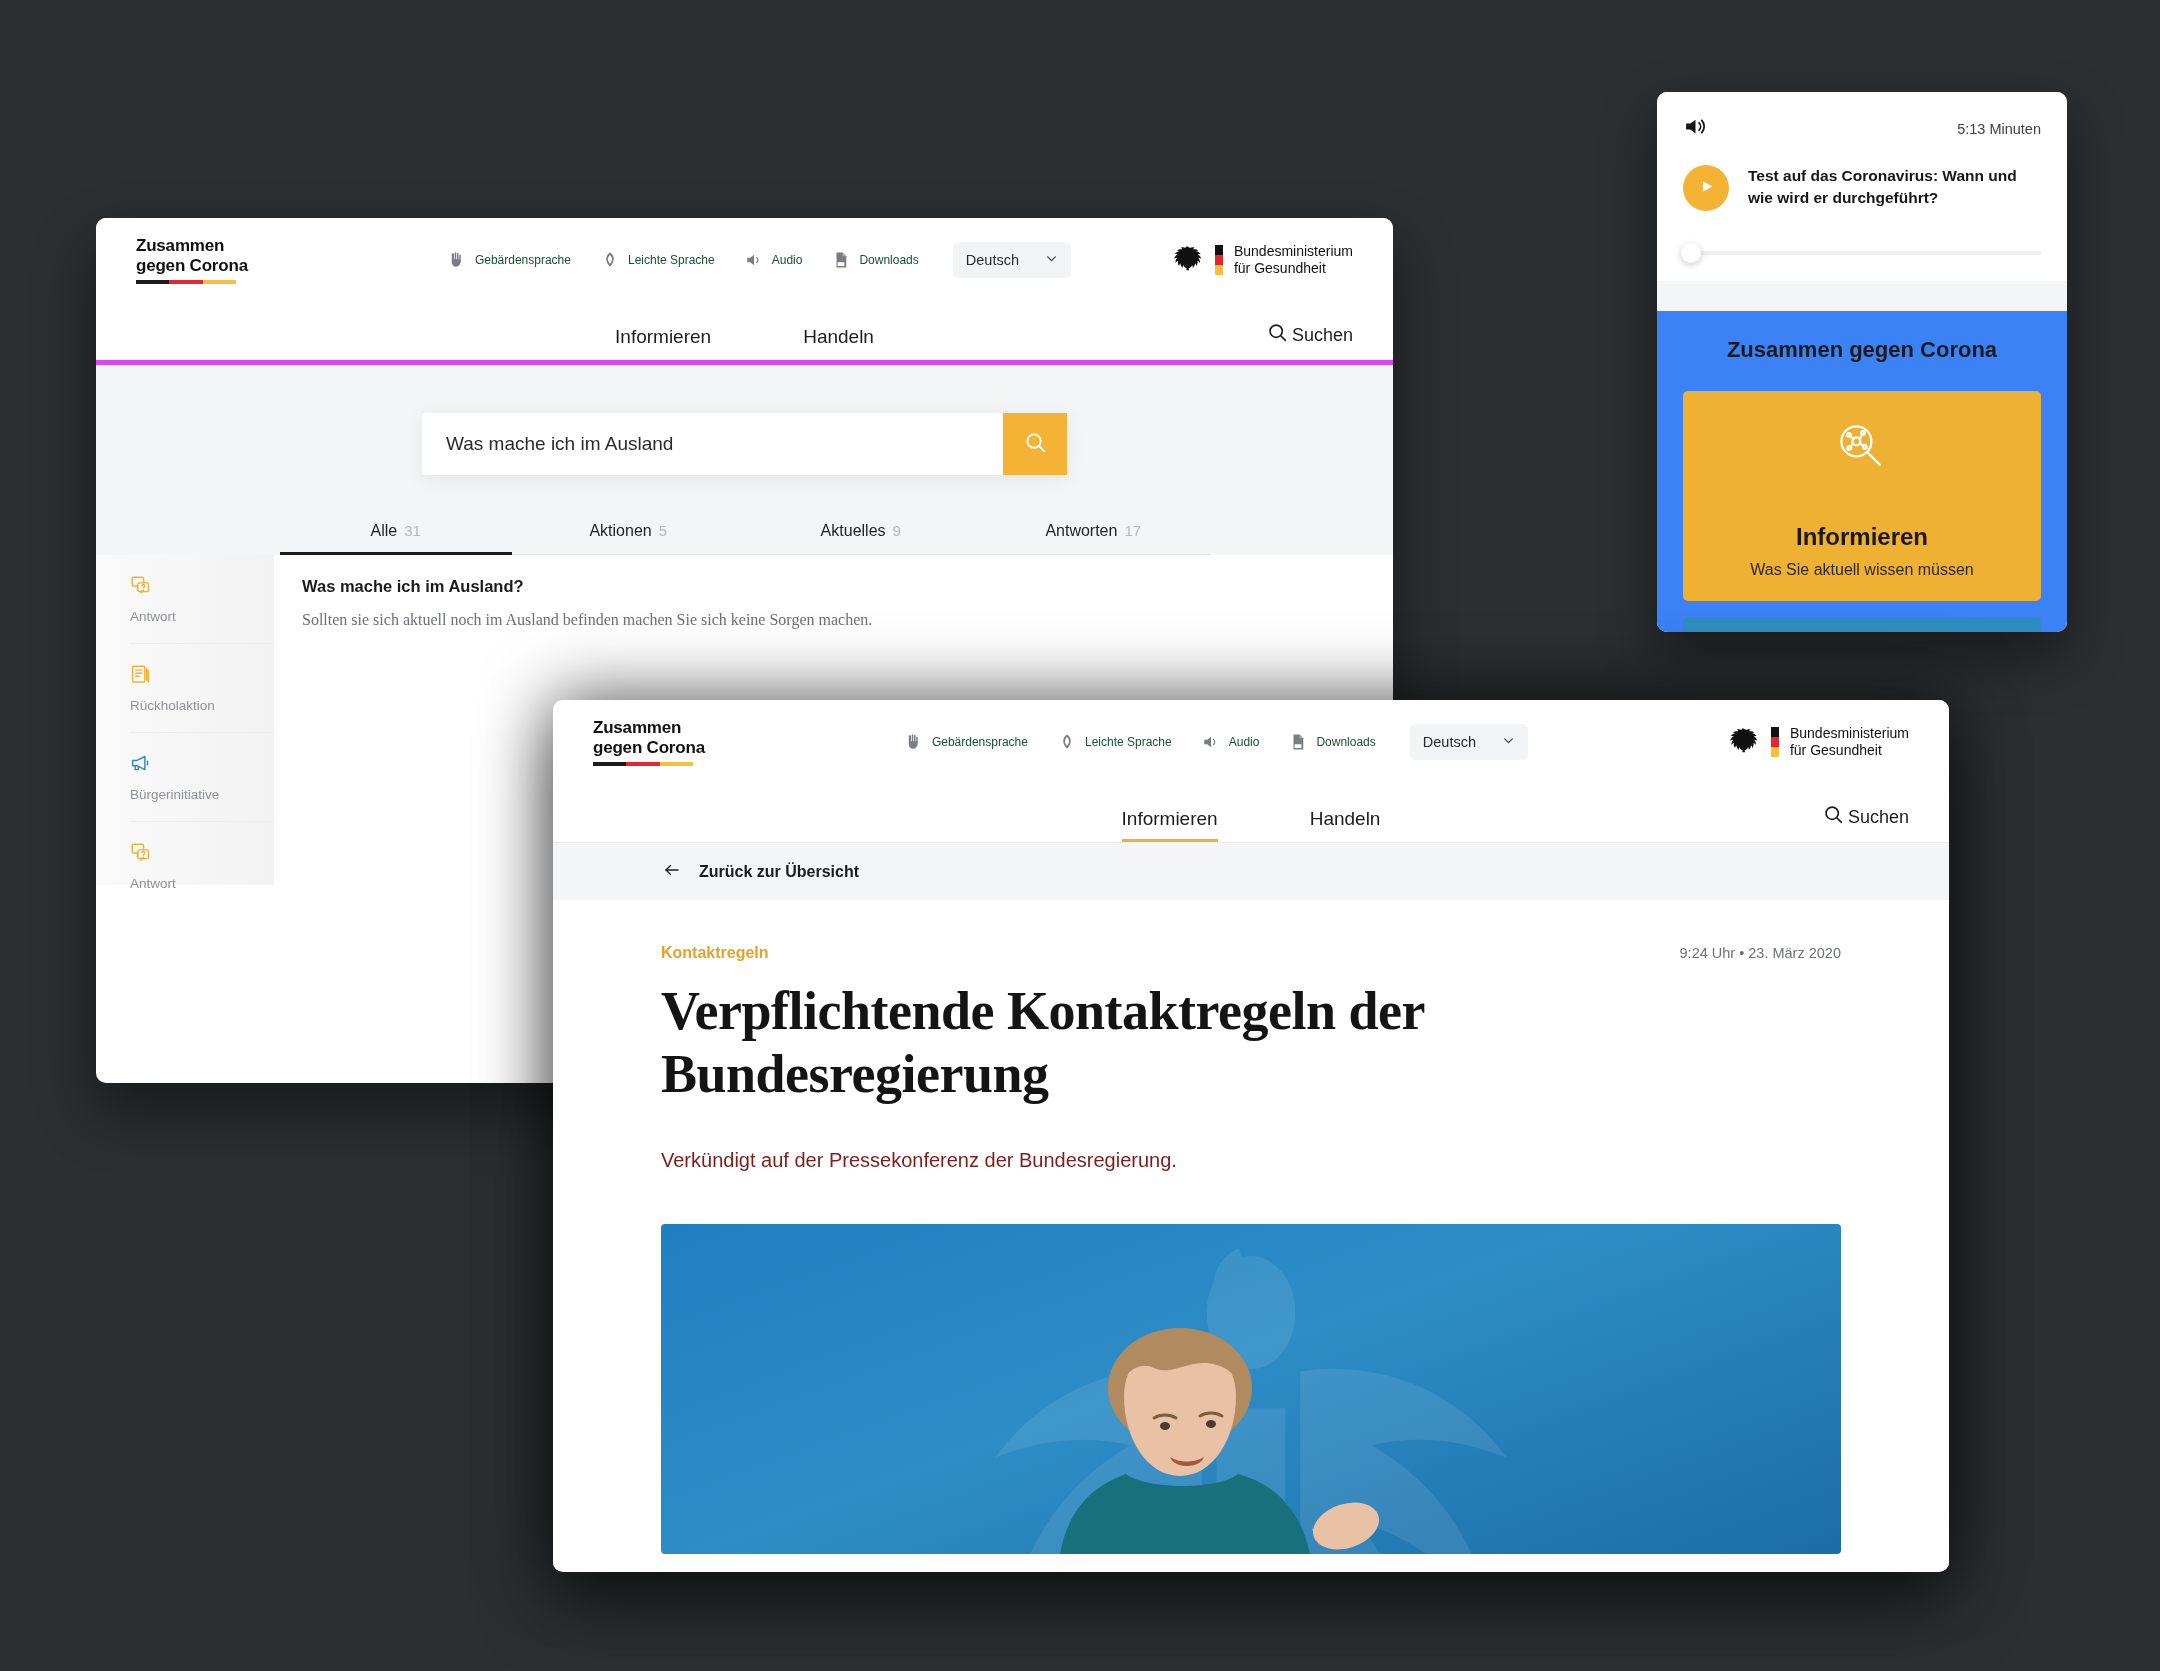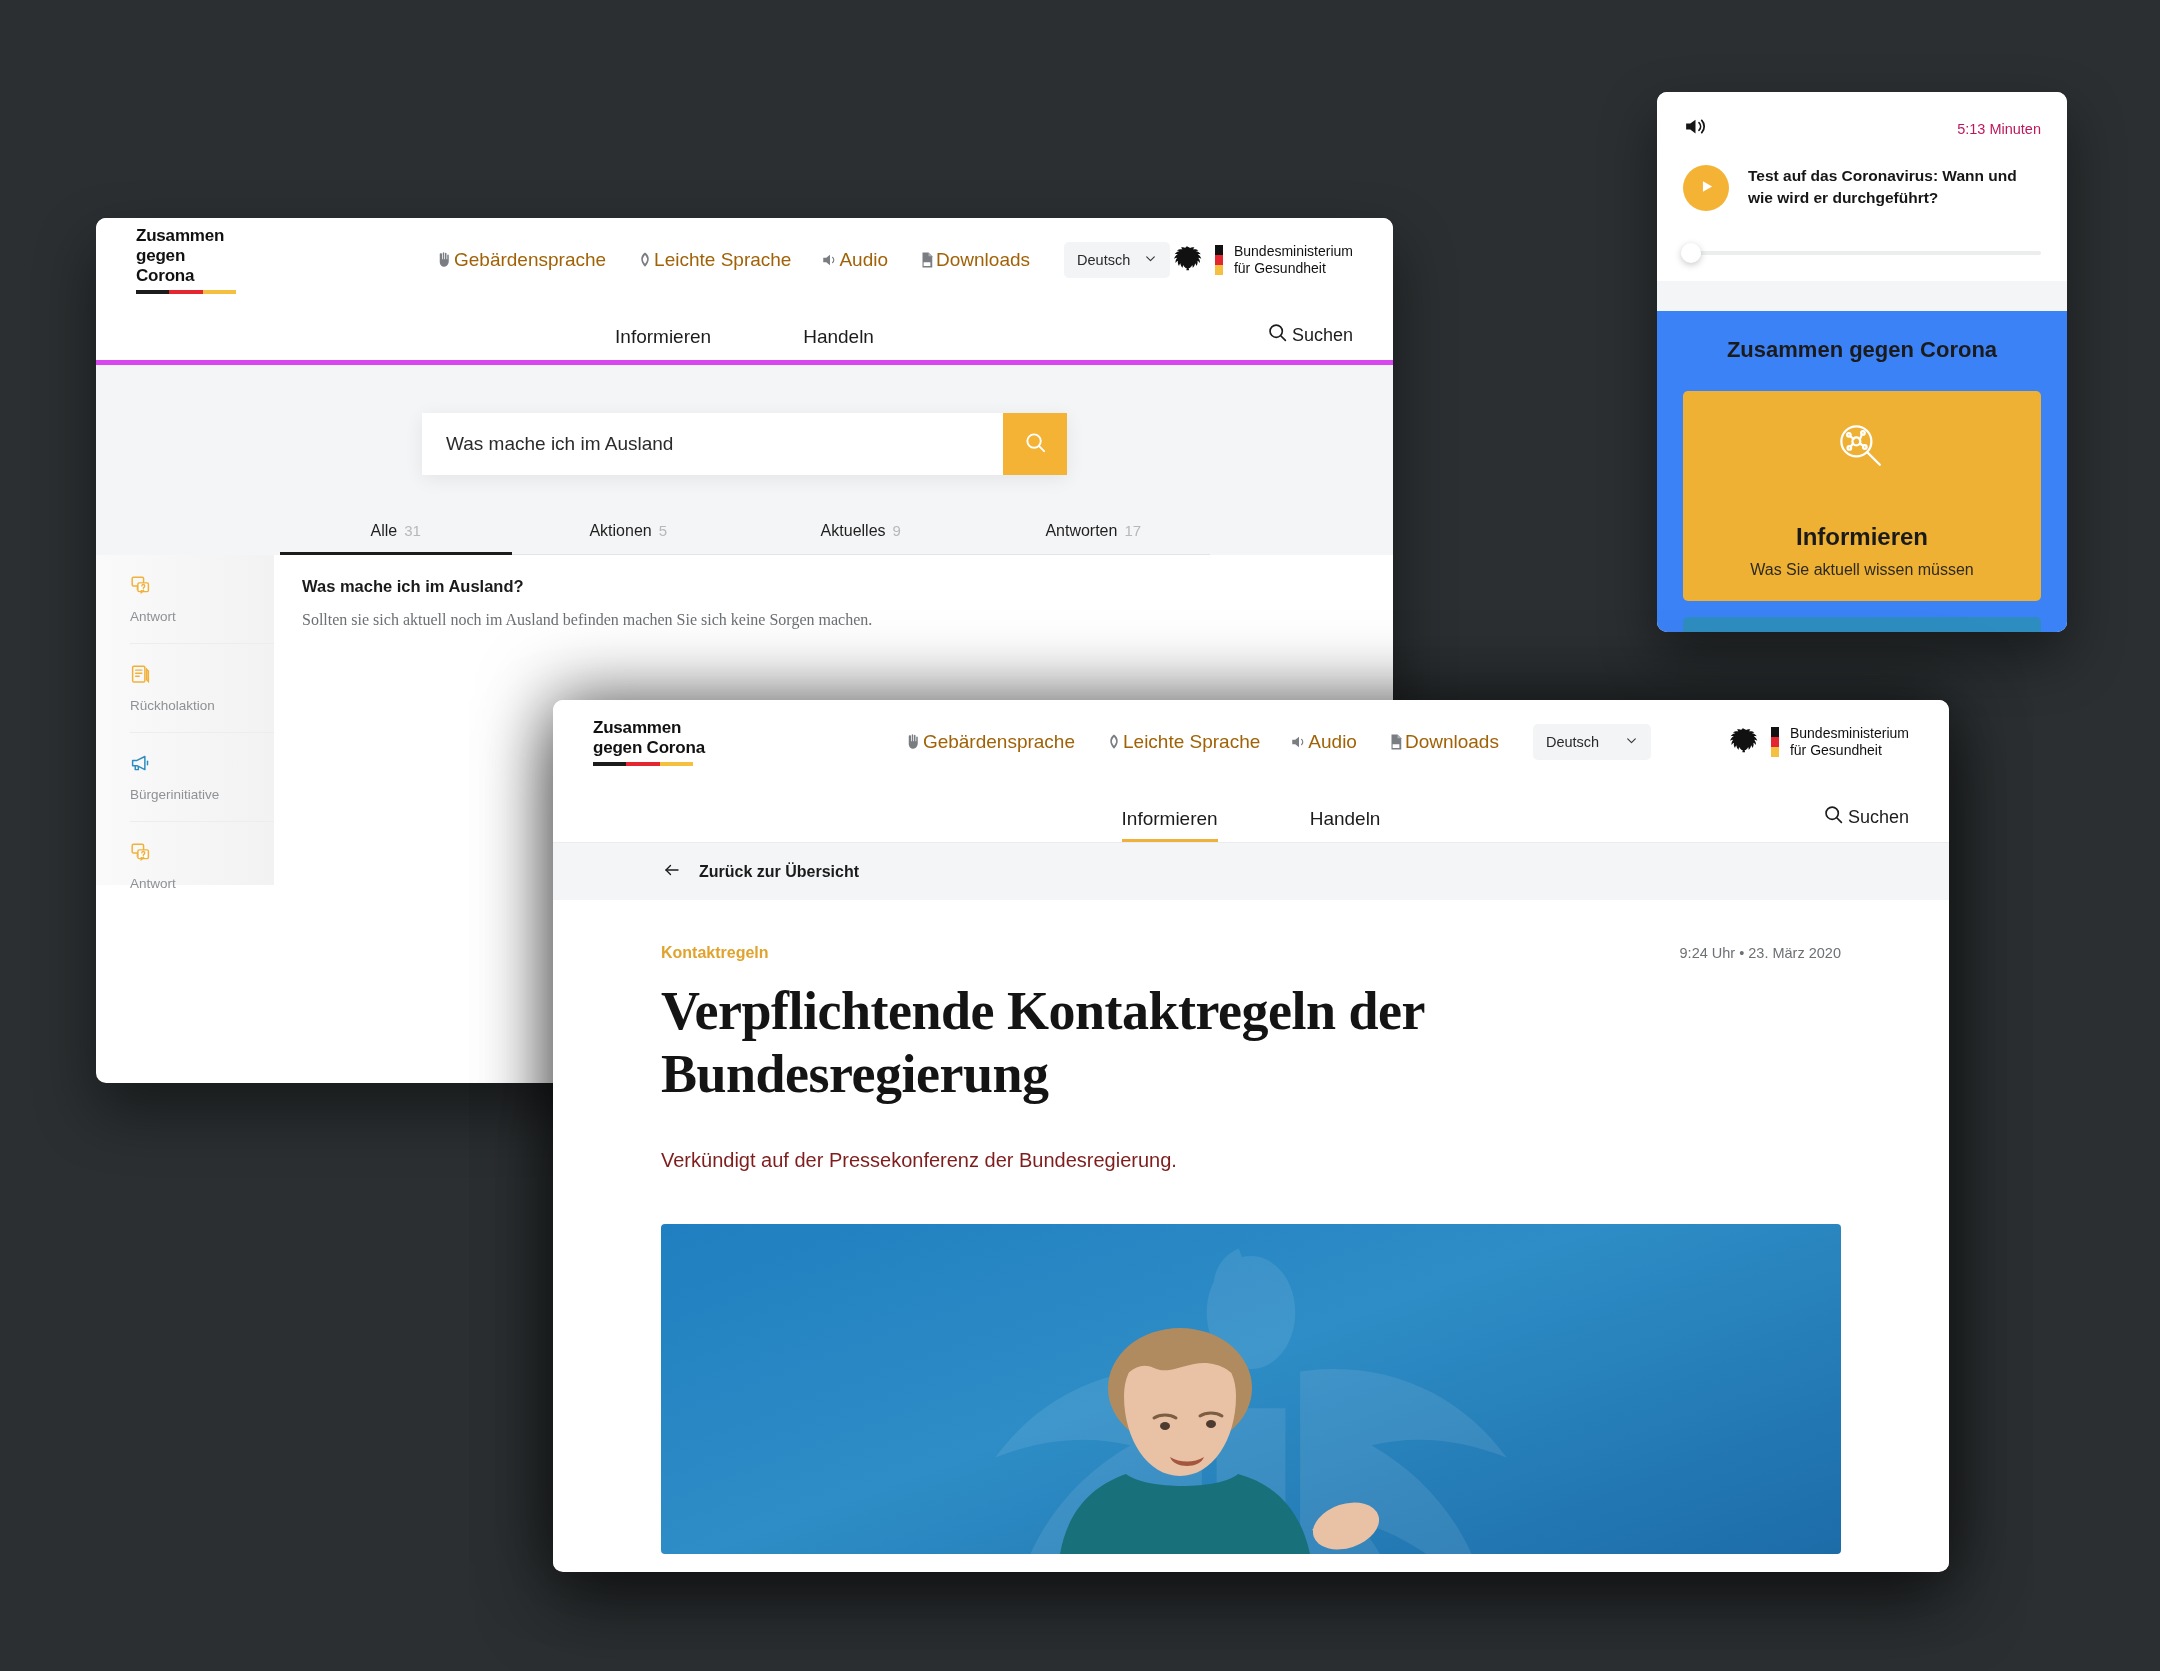--- a/index.html
+++ b/index.html
@@ -42,22 +42,22 @@
   .flagbar i { flex: 1; display: block; height: 100%; }
   .flagbar i:nth-child(1) { background: #1c1c1c; }
   .flagbar i:nth-child(2) { background: #e3262f; }
   .flagbar i:nth-child(3) { background: #f5bf3f; }
 
   .util {
     display: flex; align-items: center; gap: 30px;
     margin-left: 200px;
   }
   .util-item {
-    display: flex; align-items: center; 
-    font-size: 19px; color: #a16207; white-space: nowrap;
+    display: flex; align-items: center; gap: 9px;
+    font-size: 12px; color: #14532d; white-space: nowrap;
   }
   .util-item svg { display: block; }
 
   .langsel {
     display: flex; align-items: center; justify-content: space-between;
     width: 118px; height: 36px;
     background: #f3f4f6; border-radius: 5px;
     padding: 0 13px; margin-left: 34px;
     font-size: 14.5px; color: #2a2a2a;
   }
@@ -146,21 +146,21 @@
   #win-side {
     left: 1657px; top: 92px;
     width: 410px; height: 540px;
     box-shadow: 0 24px 55px rgba(0,0,0,.42);
   }
   .audio-card { background: #fff; padding: 22px 26px 26px; }
   .audio-top {
     display: flex; align-items: center; justify-content: space-between;
     margin-bottom: 22px;
   }
-  .audio-dur { font-size: 14.5px; color: #be185d; }
+  .audio-dur { font-size: 14.5px; color: #404040; }
   .audio-mid { display: flex; align-items: flex-start; gap: 19px; }
   .play-btn {
     width: 46px; height: 46px; border-radius: 50%; background: #f5b335;
     display: flex; align-items: center; justify-content: center;
     flex: none; cursor: pointer;
   }
   .audio-title {
     font-size: 15.5px; font-weight: bold; color: #161616; line-height: 1.45;
   }
   .audio-track {

